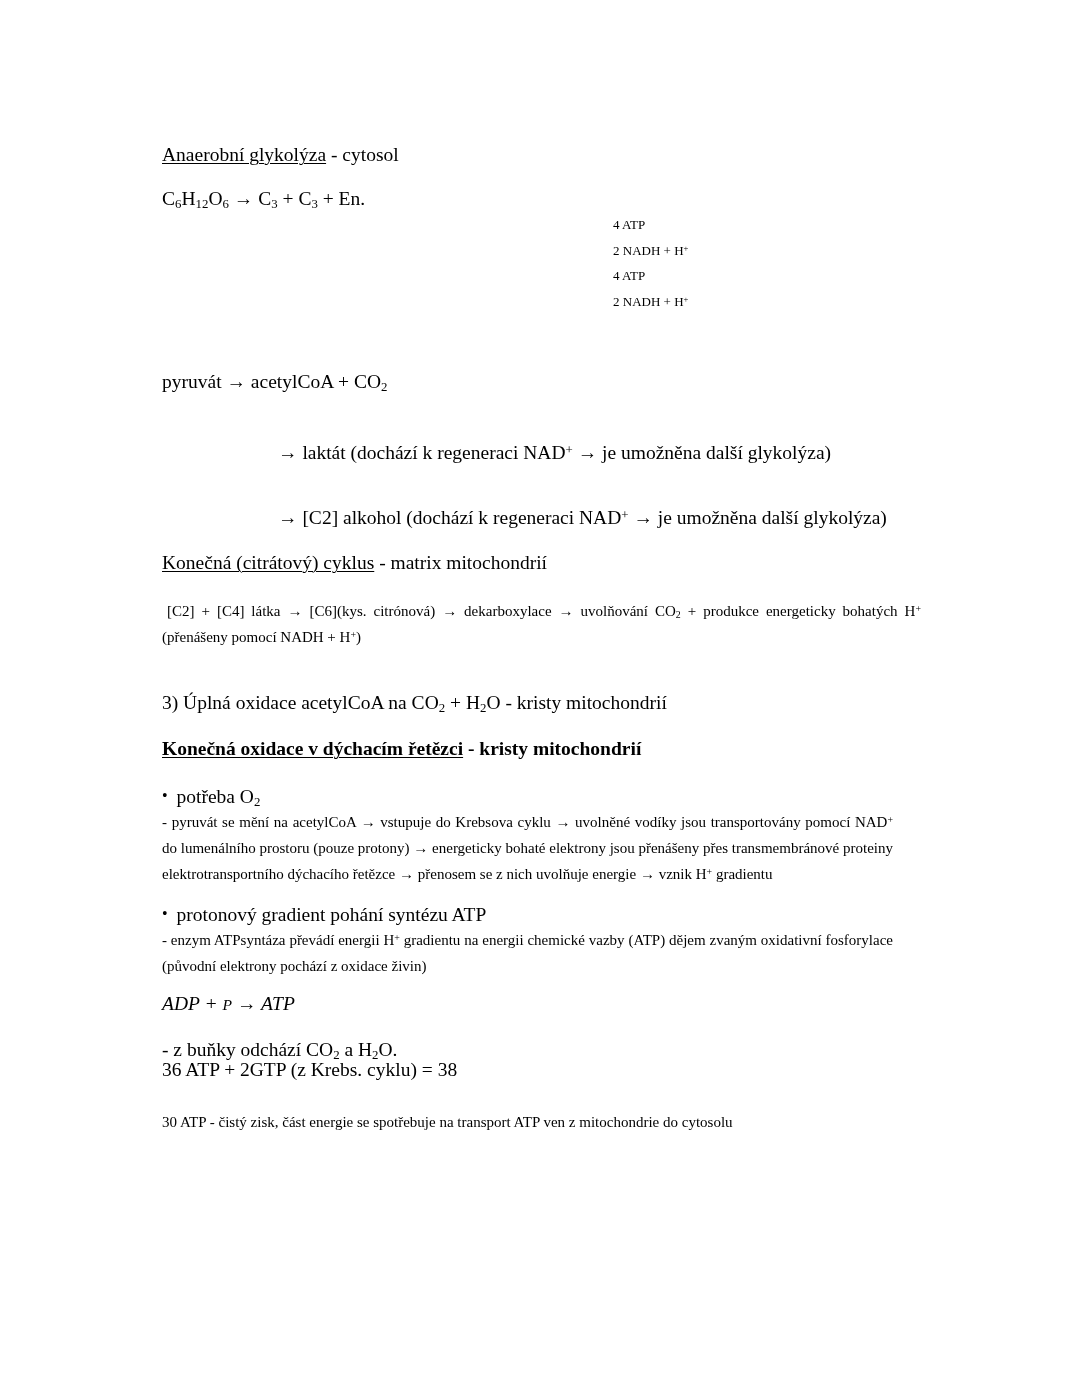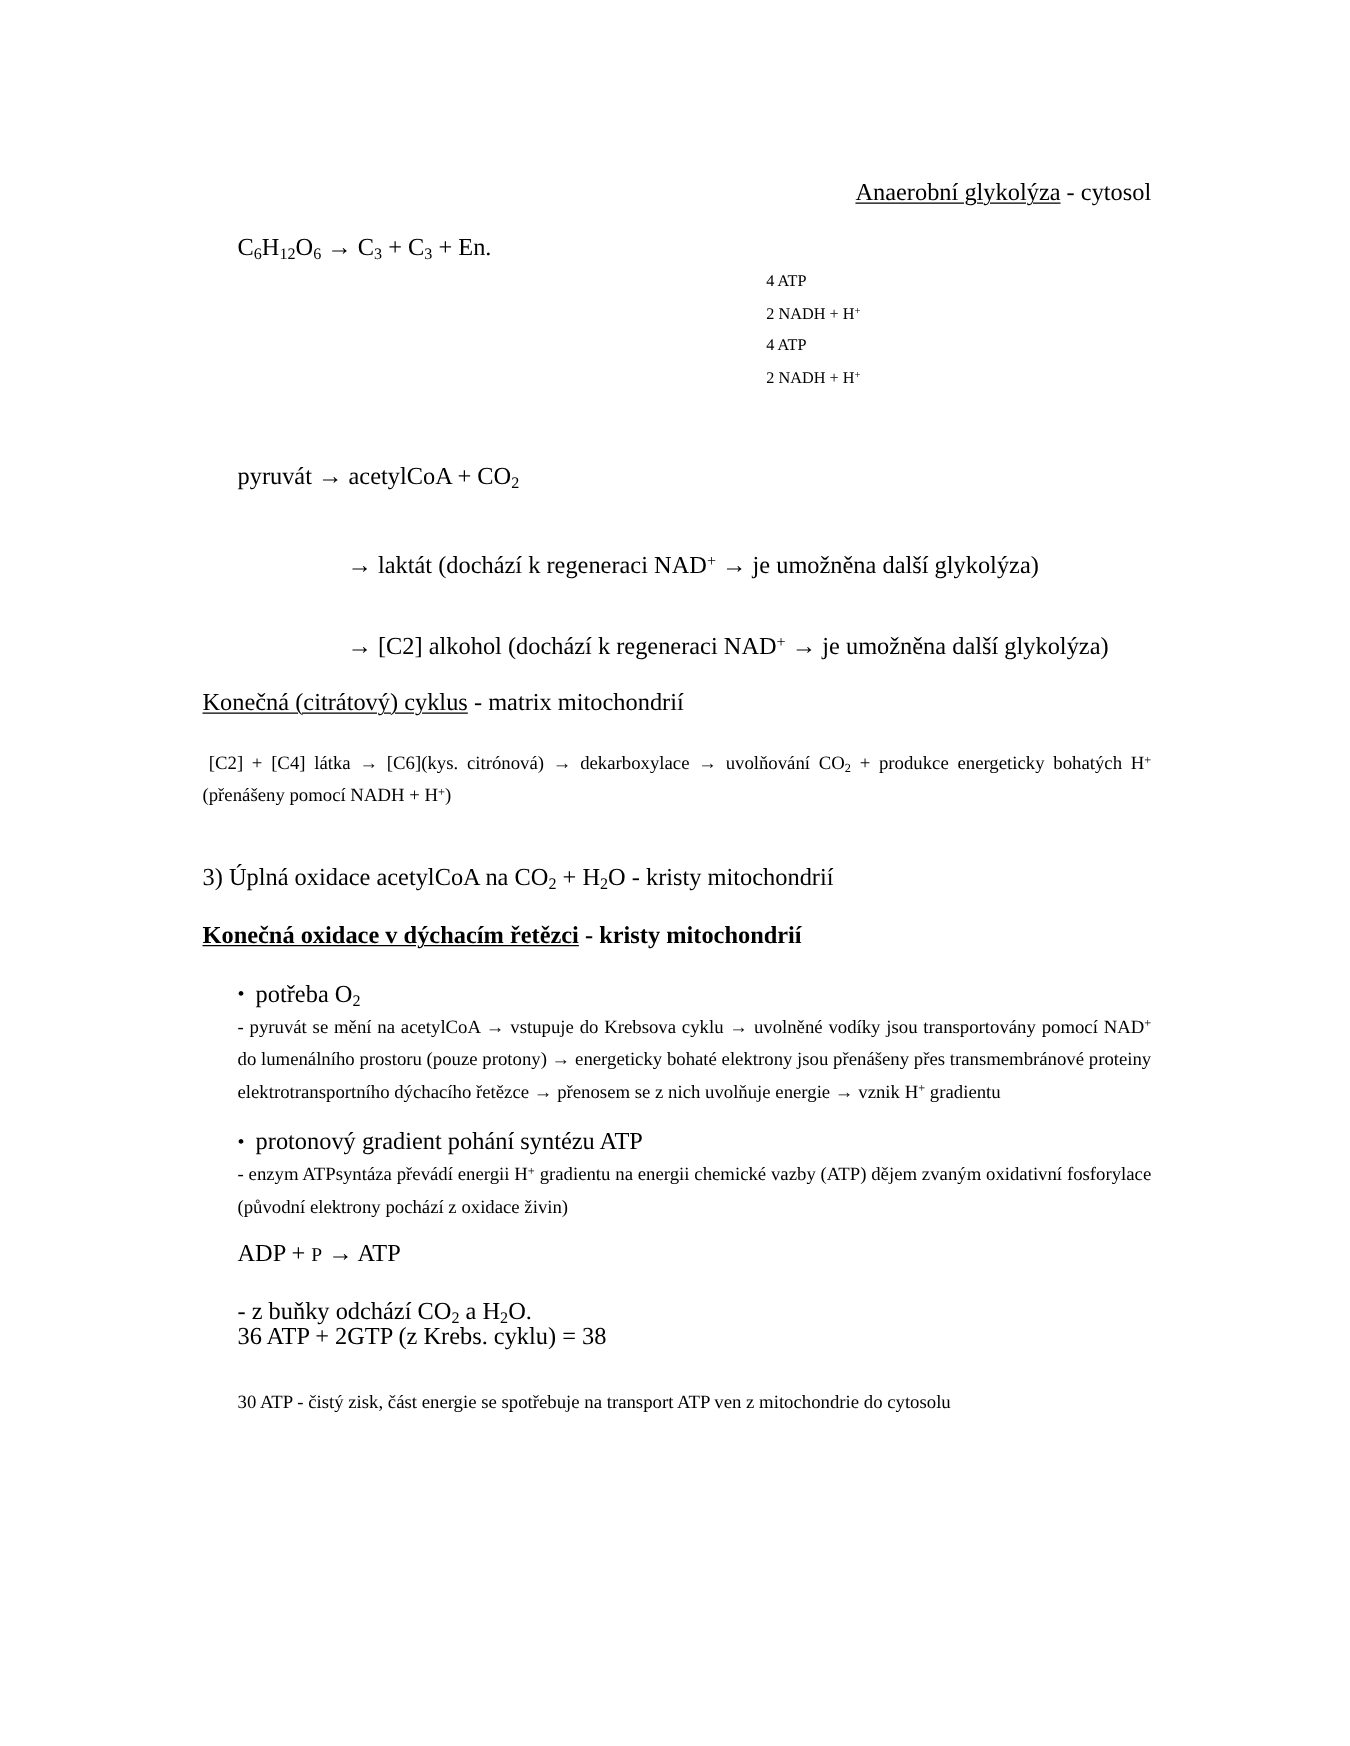--- a/index.html
+++ b/index.html
@@ -46,21 +46,21 @@
   .heading {
     font-size: 19.5px;
     line-height: 26px;
   }
   .heading .u {
     text-decoration: underline;
     text-underline-offset: 2px;
     text-decoration-thickness: 1px;
   }
 
-  .indent-1 { margin-left: 28px; }   
+  .indent-1 { }   
   .indent-2 { margin-left: 116px; }   
   .indent-sp { margin-left: 5px; }   
 
   .rightcol {
     position: absolute;
     left: 613px;
     font-size: 13px;
     line-height: 25.5px;
   }
 
@@ -85,21 +85,21 @@
 
   
   .b { position: absolute; left: 0; width: 759px; }
 </style>
 </head>
 <body>
 
 <div class="page">
   <div class="col">
 
-    <div class="b heading" style="top:142px;text-align:right;"><span class="u">Anaerobní glykolýza</span><span> - cytosol</span></div>
+    <div class="b heading" style="top:142px;"><span class="u">Anaerobní glykolýza</span><span> - cytosol</span></div>
 
     <div class="b line indent-1" style="top:186px;"><span>C<sub>6</sub>H<sub>12</sub>O<sub>6</sub></span> <span>→</span> <span>C<sub>3</sub> + C<sub>3</sub> + En.</span></div>
 
     <div class="rightcol" style="top:212px; left:451px;">
       <div>4 ATP</div>
       <div>2 NADH + H<sup>+</sup></div>
       <div>4 ATP</div>
       <div>2 NADH + H<sup>+</sup></div>
     </div>
 
@@ -118,21 +118,21 @@
     <div class="b heading" style="top:736px;font-weight:bold;"><span class="u">Konečná oxidace v dýchacím řetězci</span><span> - kristy mitochondrií</span></div>
 
     <div class="b line indent-1" style="top:783px;"><span class="bullet">•</span> potřeba O<sub>2</sub></div>
 
     <div class="b para indent-1" style="top:809px; width:731px;">- pyruvát se mění na acetylCoA <span>→</span> vstupuje do Krebsova cyklu <span>→</span> uvolněné vodíky jsou transportovány pomocí NAD<sup>+</sup> do lumenálního prostoru (pouze protony) <span>→</span> energeticky bohaté elektrony jsou přenášeny přes transmembránové proteiny elektrotransportního dýchacího řetězce <span>→</span> přenosem se z nich uvolňuje energie <span>→</span> vznik H<sup>+</sup> gradientu</div>
 
     <div class="b line indent-1" style="top:901px;"><span class="bullet">•</span> <span>protonový gradient pohání syntézu ATP</span></div>
 
     <div class="b para indent-1" style="top:927px; width:731px;">- enzym ATPsyntáza převádí energii H<sup>+</sup> gradientu na energii chemické vazby (ATP) dějem zvaným oxidativní fosforylace (původní elektrony pochází z oxidace živin)</div>
 
-    <div class="b line indent-1" style="top:991px;">ADP + <span class="smallcap">P</span> <span>→</span> ATP</div>
+    <div class="b line indent-1" style="top:991px;font-style:italic;">ADP + <span class="smallcap">P</span> <span>→</span> ATP</div>
 
     <div class="b line indent-1" style="top:1037px;">- z buňky odchází CO<sub>2</sub> a H<sub>2</sub>O.</div>
 
     <div class="b line indent-1" style="top:1057px;"><span>36 ATP + 2GTP (z Krebs. cyklu) = 38</span></div>
 
     <div class="b para indent-1" style="top:1109px; width:731px;"><span>30 ATP - čistý zisk, část energie se spotřebuje na transport ATP ven z mitochondrie do cytosolu</span></div>
 
   </div>
 </div>
 

